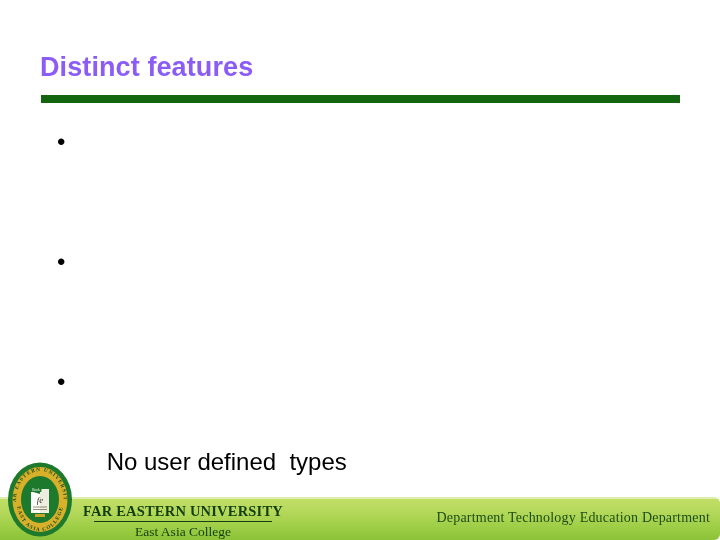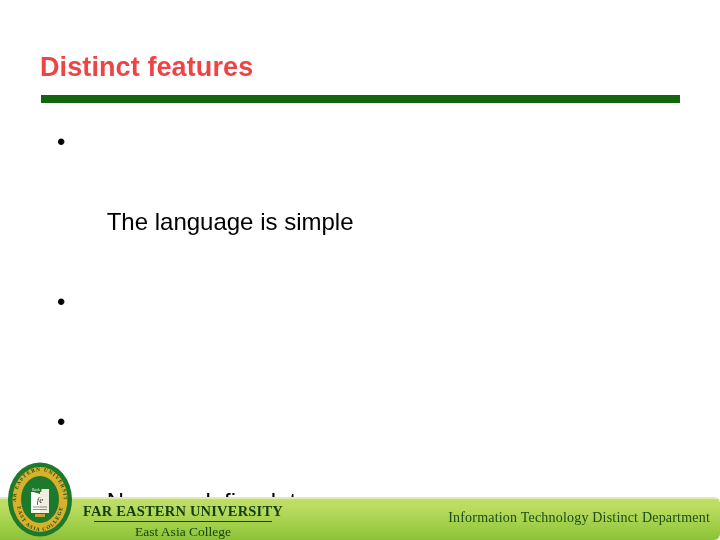--- a/index.html
+++ b/index.html
@@ -16,21 +16,21 @@
     background: #ffffff;
   }
 
   
   .slide-title {
     position: absolute;
     left: 40px;
     top: 52px;
     font-size: 27px;
     font-weight: bold;
-    color: #ef4444;
+    color: #8b5cf6;
     letter-spacing: 0.1px;
     white-space: nowrap;
   }
 
   .title-rule {
     position: absolute;
     left: 41px;
     top: 95px;
     width: 639px;
     height: 8px;
@@ -140,21 +140,20 @@
 <body>
 
 <div class="slide-title">Distinct features</div>
 
 <div class="title-rule"></div>
 
 <div class="bullet-list">
 
   <div class="bullet-row">
     <span class="marker">•</span>
-    <span class="bullet-text">The language is simple</span>
   </div>
 
   <div class="bullet-row">
     <span class="marker">•</span>
   </div>
 
   <div class="bullet-row">
     <span class="marker">•</span>
     <span class="bullet-text">No user defined  types</span>
   </div>
@@ -162,21 +161,21 @@
 </div>
 
 <div class="footer-bar"></div>
 
 <div class="footer-univ">
   <div class="univ-name">FAR EASTERN UNIVERSITY</div>
   <div class="univ-underline"></div>
   <div class="univ-sub">East Asia College</div>
 </div>
 
-<div class="footer-dept">Information Technology Distinct Department</div>
+<div class="footer-dept">Department Technology Education Department</div>
 
 <div class="seal">
   <svg width="68" height="77" viewBox="0 0 68 77" xmlns="http://www.w3.org/2000/svg">
     <defs>
       <path id="arcTop" d="M 10,40 A 24,30 0 0 1 58,40" fill="none"></path>
       <path id="arcBot" d="M 11,41 A 23,29 0 0 0 57,41" fill="none"></path>
     </defs>
 
     <ellipse cx="34" cy="38.5" rx="32" ry="37" fill="#1d7a2c"></ellipse>
 

